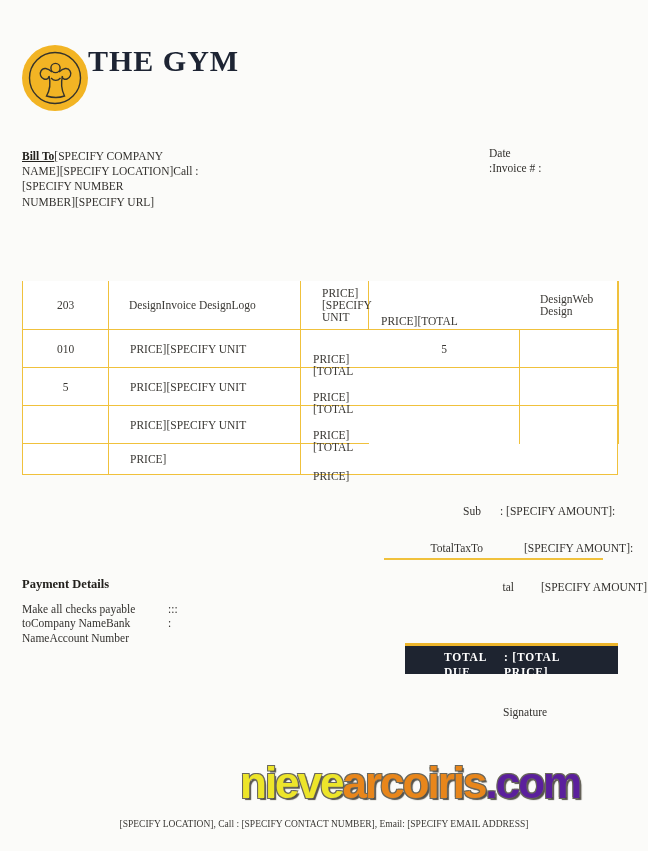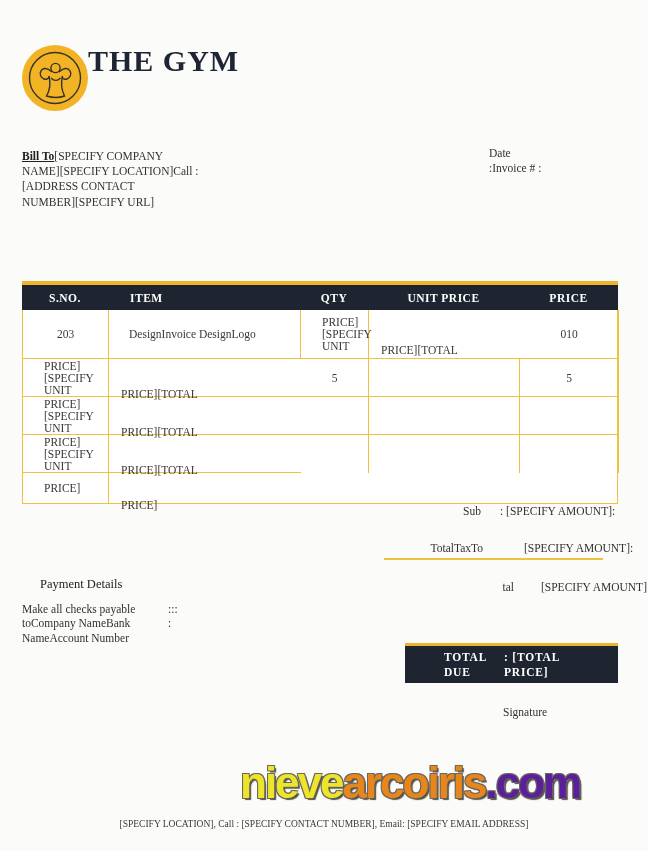--- a/index.html
+++ b/index.html
@@ -80,28 +80,28 @@
   .tot-value{font-size:11.5px;}
   .sub-label{left:380px;top:505px;width:101px;}
   .sub-value{left:500px;top:505px;}
   .tax-label{left:380px;top:542px;width:103px;}
   .tax-value{left:500px;top:542px;margin-left:24px;}
   .tax-underline{left:384px;top:558px;width:219px;height:2px;background:#f0c13c;}
   .total-label{left:430px;top:581px;width:84px;}
   .total-value{left:527px;top:581px;padding-left:14px;}
 
   
-  .pay-heading{left:40px;top:577px;font-size:12.5px;font-weight:normal;color:#23211d;}
+  .pay-heading{left:22px;top:577px;font-size:12.5px;font-weight:bold;color:#23211d;}
   .pay-line{left:22px;width:260px;font-size:11.5px;}
   .pl1{top:603px;} .pl2{top:617px;} .pl3{top:632px;}
   .pay-colon{position:absolute;left:146px;top:0;}
 
   
   .total-due{
-    left:405px;top:643px;width:213px;height:40px;
+    left:405px;top:643px;width:213px;height:31px;
     background:#1e2430;border-top:3px solid #edb52b;
     overflow:hidden;box-sizing:border-box;
   }
   .total-due .col{
     position:absolute;top:4px;
     color:#fff;font-size:11.5px;font-weight:bold;
     letter-spacing:.8px;line-height:15px;white-space:pre;
   }
   .total-due .col.l1{left:39px;}
   .total-due .col.l2{left:99px;}
@@ -139,43 +139,37 @@
         <path d="M27,31 C28.5,37 28,45 24.5,51 C31,53 37,53 42.5,51 C39.5,45 39,37 40.5,31" fill="none" stroke="#35332b" stroke-width="1.4"></path>
         <path d="M29,33 C32,36.2 35.5,36.2 38.5,33" fill="none" stroke="#35332b" stroke-width="1.4"></path>
       </svg>
     </span>
   </div>
   <div class="abs brand-name">THE GYM</div>
 
   <div class="abs bill-to">
     <div><b>Bill To</b><span>[SPECIFY COMPANY</span></div>
     <div>NAME][SPECIFY LOCATION]Call :</div>
-    <div>[ADDRESS CONTACT</div>
+    <div>[SPECIFY NUMBER</div>
     <div>NUMBER][SPECIFY URL]</div>
   </div>
 
   <div class="abs meta-block">
     <div>Date</div>
     <div>:Invoice #  :</div>
   </div>
 
   <div class="abs inv-table">
-    <div class="thead">
-      <div class="th">S.NO.</div>
-      <div class="th item">ITEM</div>
-      <div class="th">QTY</div>
-      <div class="th">UNIT PRICE</div>
-      <div class="th">PRICE</div>
-    </div>
     <div class="tbody">
       <div class="td">203</div>
       <div class="td item">DesignInvoice DesignLogo</div>
       <div class="td unit">PRICE][SPECIFY UNIT</div>
       <div class="td c5 price">PRICE][TOTAL</div>
 
+      <div class="td item">DesignWeb Design</div>
       <div class="td">010</div>
       <div class="td unit">PRICE][SPECIFY UNIT</div>
       <div class="td c5 price">PRICE][TOTAL</div>
 
       <div class="td">5</div>
       <div class="td item"></div>
       <div class="td">5</div>
       <div class="td unit">PRICE][SPECIFY UNIT</div>
       <div class="td c5 price">PRICE][TOTAL</div>
 

